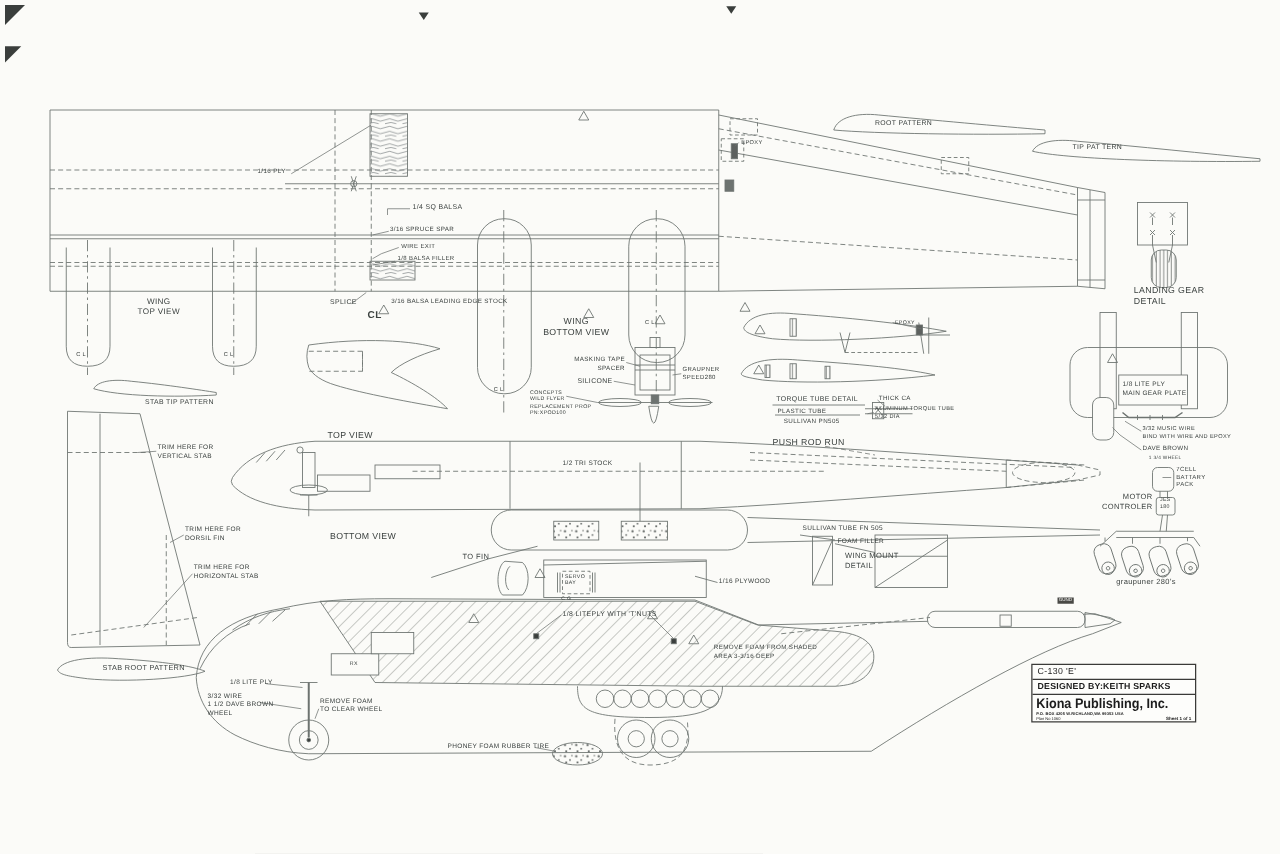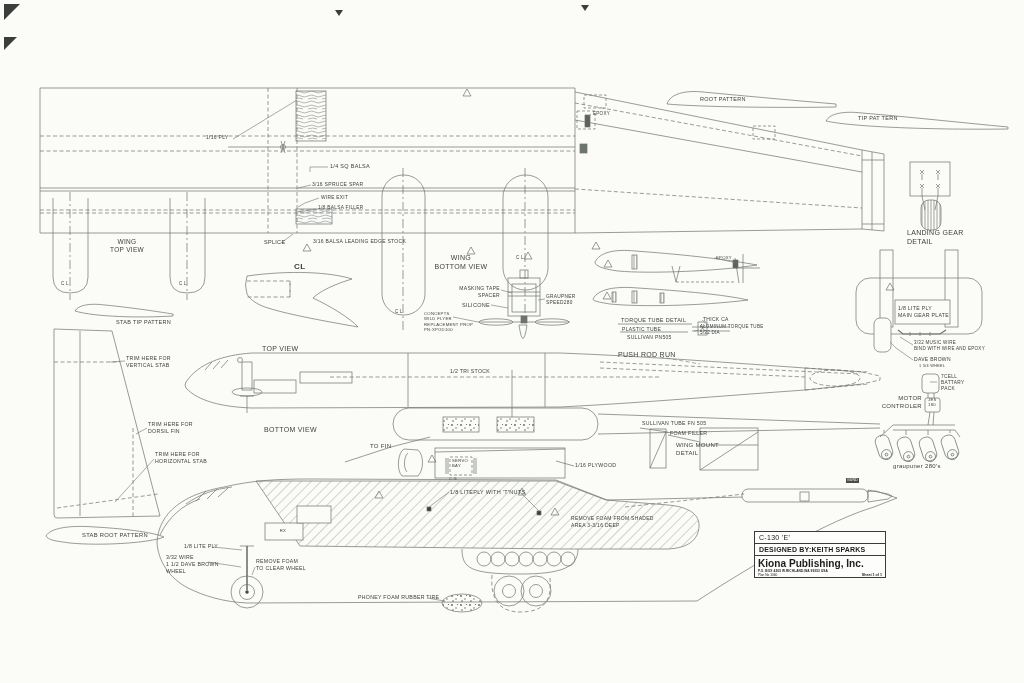--- a/index.html
+++ b/index.html
@@ -11,21 +11,21 @@
   svg{position:absolute;left:0;top:0;}
   .lbl{
     position:absolute;white-space:pre-line;color:#3c4240;
     font-size:6.3px;line-height:1.3;letter-spacing:.3px;
   }
   .lbl.center{transform:translateX(-50%);text-align:center;}
   .lbl.right{transform:translateX(-100%);text-align:right;}
   .lbl.b{font-weight:bold;letter-spacing:.5px;}
   .lbl.inv{background:#4a4a46;color:#fefefe;padding:0 1px;letter-spacing:0;}
   .titleblock{
-    position:absolute;left:754px;top:531px;width:132px;height:47px;
+    position:absolute;left:825px;top:531px;width:132px;height:47px;
     border:1px solid #3a3a38;background:#fdfdfb;color:#1c1c1c;box-sizing:border-box;
   }
   .tb-row{height:12px;border-bottom:1px solid #3a3a38;font-size:7px;
     padding:2px 0 0 4px;letter-spacing:.3px;box-sizing:border-box;}
   .tb-row.dby{font-weight:bold;letter-spacing:.2px;}
   .tb-main{padding:0 3px;}
   .tb-pub{font-size:11px;font-weight:bold;white-space:nowrap;
     transform:scaleX(.92);transform-origin:left top;padding-top:1px;}
   .tb-sub{display:flex;justify-content:space-between;align-items:flex-end;}
   .tb-addr{font-size:3.2px;font-weight:bold;letter-spacing:.1px;}
@@ -339,21 +339,21 @@
 BOTTOM VIEW</div>
       <div class="lbl" style="left: 262px; top: 344px; font-size: 7px;">TOP VIEW</div>
       <div class="lbl" style="left: 264px; top: 425px; font-size: 7px;">BOTTOM VIEW</div>
       <div class="lbl" style="left: 206px; top: 134px; font-size: 5px;">1/16 PLY</div>
       <div class="lbl" style="left: 330px; top: 163px; font-size: 5.5px;">1/4 SQ BALSA</div>
       <div class="lbl" style="left: 312px; top: 181px; font-size: 5px;">3/16 SPRUCE SPAR</div>
       <div class="lbl" style="left: 321px; top: 195px; font-size: 4.8px;">WIRE EXIT</div>
       <div class="lbl" style="left: 318px; top: 205px; font-size: 4.8px;">1/8 BALSA FILLER</div>
       <div class="lbl" style="left: 264px; top: 239px; font-size: 5.5px;">SPLICE</div>
       <div class="lbl" style="left: 313px; top: 238px; font-size: 5px;">3/16 BALSA LEADING EDGE STOCK</div>
-      <div class="lbl b" style="left: 294px; top: 262px; font-size: 8px;">CL</div>
+      <div class="lbl b" style="left: 294px; top: 247px; font-size: 8px;">CL</div>
       <div class="lbl" style="left: 61px; top: 281px; font-size: 4.5px;">C L</div>
       <div class="lbl" style="left: 179px; top: 281px; font-size: 4.5px;">C L</div>
       <div class="lbl" style="left: 395px; top: 309px; font-size: 4.5px;">C L</div>
       <div class="lbl" style="left: 516px; top: 255px; font-size: 4.5px;">C L</div>
       <div class="lbl right" style="left: 500px; top: 285px; font-size: 5px;">MASKING TAPE
 SPACER</div>
       <div class="lbl right" style="left: 490px; top: 302px; font-size: 5.5px;">SILICONE</div>
       <div class="lbl" style="left: 546px; top: 294px; font-size: 4.8px;">GRAUPNER
 SPEED280</div>
       <div class="lbl" style="left: 424px; top: 311px; font-size: 4.2px;">CONCEPTS

